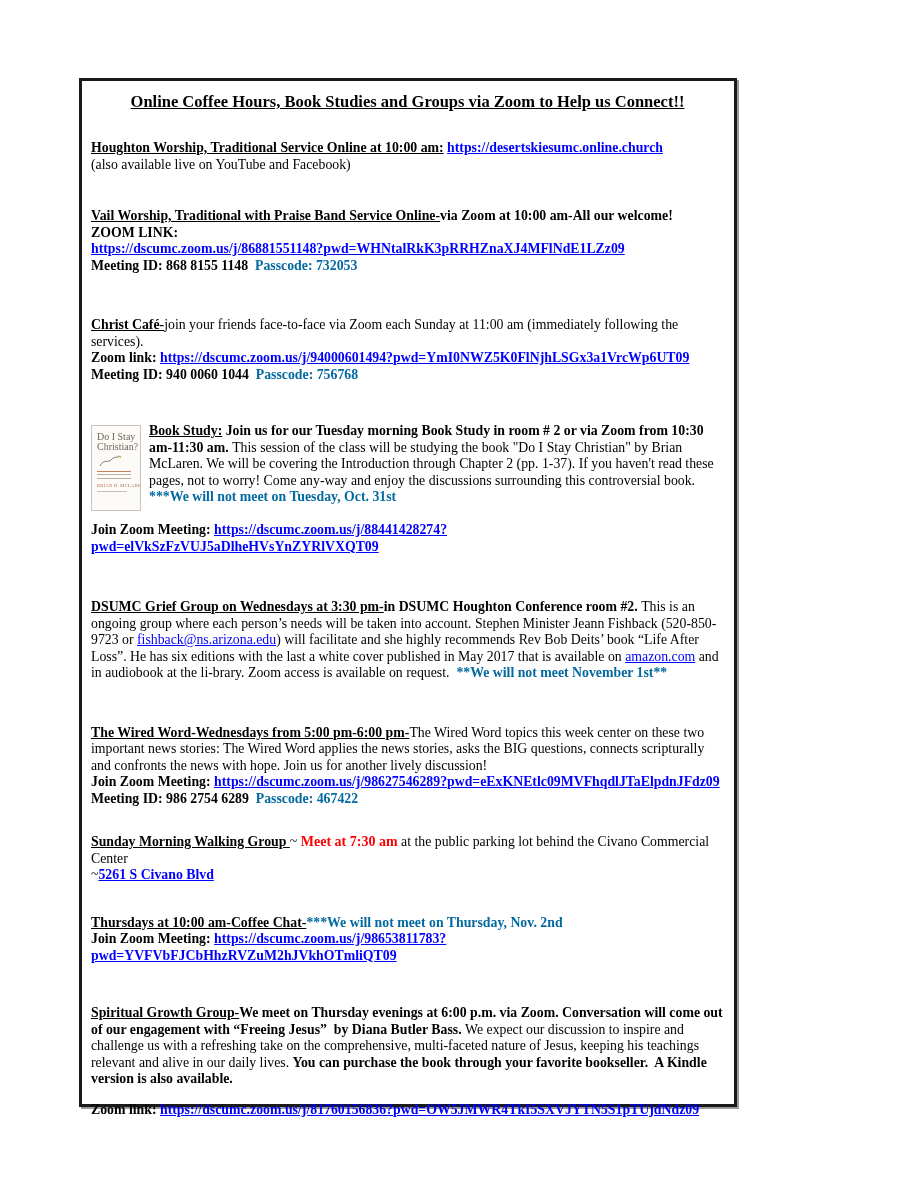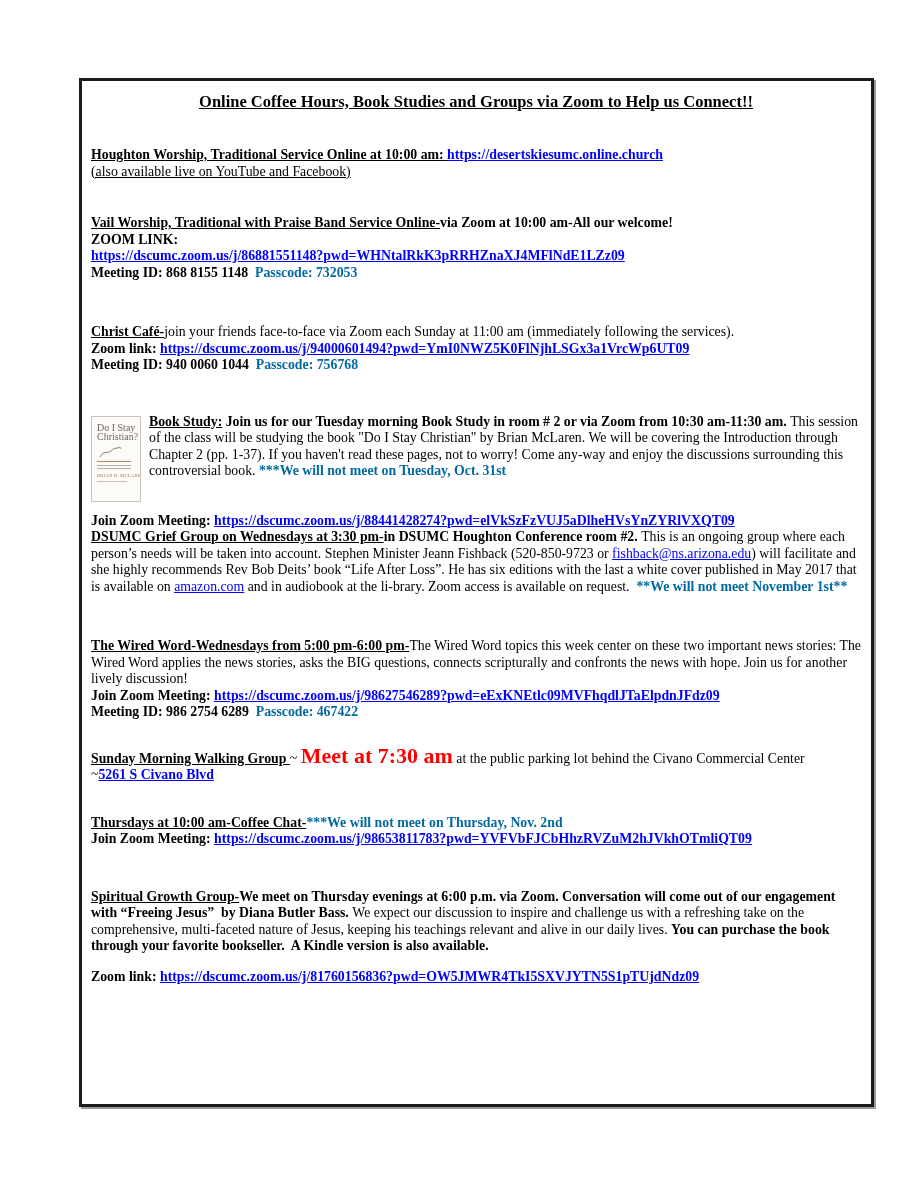--- a/index.html
+++ b/index.html
@@ -7,21 +7,21 @@
     padding: 0;
     width: 918px;
     height: 1188px;
     background: #ffffff;
     font-family: "Liberation Serif", serif;
   }
   .page-border {
     position: absolute;
     left: 79px;
     top: 78px;
-    width: 795px;
+    width: 658px;
     height: 1029px;
     box-sizing: border-box;
     border: 3px solid #1a1a1a;
     box-shadow: 2px 2px 0 #9b9b9b;
     background: #ffffff;
   }
   .content {
     padding: 7px 10px 0 9px;
     font-size: 13.8px;
     line-height: 16.5px;
@@ -39,21 +39,21 @@
   p.line {
     margin: 0;
     white-space: pre-wrap;
   }
   .t-n  { }
   .t-b  { font-weight: bold; }
   .t-bu { font-weight: bold; text-decoration: underline; }
   .t-link  { color: #0000ff; font-weight: bold; text-decoration: underline; cursor: pointer; }
   .t-plink { color: #0000ff; text-decoration: underline; cursor: pointer; }
   .t-red    { color: #0369a1; font-weight: bold; }
-  .t-redbig { color: #ff0000; font-weight: bold; font-size: 22px; }
+  .t-redbig { color: #ff0000; font-weight: bold; font-size: 14px; }
 
   
   .book-cover {
     float: left;
     width: 50px;
     height: 86px;
     margin: 2px 8px 0 0;
     box-sizing: border-box;
     border: 1px solid #c9c4ba;
     background: #fcfbf7;
@@ -79,21 +79,21 @@
   }
   .bc-foot { height: 1px; background: #c6c0b5; margin: 3px 10px 0 0; }
 </style>
 </head>
 <body>
 
 <div class="page-border">
   <div class="content">
     <p class="doc-title">Online Coffee Hours, Book Studies and Groups via Zoom to Help us Connect!!</p>
     <div id="doc-body">
-        <div class="section" style="margin-top: 35px; text-decoration: underline;">
+        <div class="section" style="margin-top: 28px;">
           <p class="line"><span class="t-bu">Houghton Worship, Traditional Service Online at 10:00 am:</span><span class="t-n"> </span><a class="t-link" href="#">https://desertskiesumc.online.church</a></p>
           <p class="line"><span class="t-n">(also available live on YouTube and Facebook)</span></p>
         </div>
         <div class="section" style="margin-top: 35px;">
           <p class="line"><span class="t-bu">Vail Worship, Traditional with Praise Band Service Online-</span><span class="t-b">via Zoom at 10:00 am-All our welcome!</span></p>
           <p class="line"><span class="t-b">ZOOM LINK:</span></p>
           <p class="line"><a class="t-link" href="#">https://dscumc.zoom.us/j/86881551148?pwd=WHNtalRkK3pRRHZnaXJ4MFlNdE1LZz09</a></p>
           <p class="line"><span class="t-b">Meeting ID: 868 8155 1148  </span><span class="t-red">Passcode: 732053</span></p>
         </div>
         <div class="section" style="margin-top: 43px;">
@@ -112,21 +112,21 @@
     <div class="bc-line gray"></div>
     <div class="bc-line gray"></div>
     <div class="bc-author">BRIAN D. MCLAREN</div>
     <div class="bc-foot"></div>
   </div>
 <p class="line"><span class="t-bu">Book Study:</span><span class="t-b"> Join us for our Tuesday morning Book Study in room # 2 or via Zoom from 10:30 am-11:30 am. </span><span class="t-n">This session of the class will be studying the book "Do I Stay Christian" by Brian McLaren. We will be covering the Introduction through Chapter 2 (pp. 1-37). If you haven't read these pages, not to worry! Come any-way and enjoy the discussions surrounding this controversial book. </span><span class="t-red">***We will not meet on Tuesday, Oct. 31st</span></p>
         </div>
         <div class="section" style="margin-top: 11px;">
           <p class="line"><span class="t-b">Join Zoom Meeting: </span><a class="t-link" href="#">https://dscumc.zoom.us/j/88441428274?pwd=elVkSzFzVUJ5aDlheHVsYnZYRlVXQT09</a></p>
         </div>
-        <div class="section" style="">
+        <div class="section" style="margin-top: 44px;">
           <p class="line"><span class="t-bu">DSUMC Grief Group on Wednesdays at 3:30 pm-</span><span class="t-b">in DSUMC Houghton Conference room #2. </span><span class="t-n">This is an ongoing group where each person’s needs will be taken into account. Stephen Minister Jeann Fishback (520-850-9723 or </span><a class="t-plink" href="#">fishback@ns.arizona.edu</a><span class="t-n">) will facilitate and she highly recommends Rev Bob Deits’ book “Life After Loss”. He has six editions with the last a white cover published in May 2017 that is available on </span><a class="t-plink" href="#">amazon.com</a><span class="t-n"> and in audiobook at the li-brary. Zoom access is available on request.  </span><span class="t-red">**We will not meet November 1st**</span></p>
         </div>
         <div class="section" style="margin-top: 43px;">
           <p class="line"><span class="t-bu">The Wired Word-Wednesdays from 5:00 pm-6:00 pm-</span><span class="t-n">The Wired Word topics this week center on these two important news stories: The Wired Word applies the news stories, asks the BIG questions, connects scripturally and confronts the news with hope. Join us for another lively discussion!</span></p>
           <p class="line"><span class="t-b">Join Zoom Meeting: </span><a class="t-link" href="#">https://dscumc.zoom.us/j/98627546289?pwd=eExKNEtlc09MVFhqdlJTaElpdnJFdz09</a></p>
           <p class="line"><span class="t-b">Meeting ID: 986 2754 6289  </span><span class="t-red">Passcode: 467422</span></p>
         </div>
         <div class="section" style="margin-top: 27px;">
           <p class="line"><span class="t-bu">Sunday Morning Walking Group </span><span class="t-n">~ </span><span class="t-redbig">Meet at 7:30 am</span><span class="t-n"> at the public parking lot behind the Civano Commercial Center </span><br><span class="t-n">~</span><a class="t-link" href="#">5261 S Civano Blvd</a></p>
         </div>

